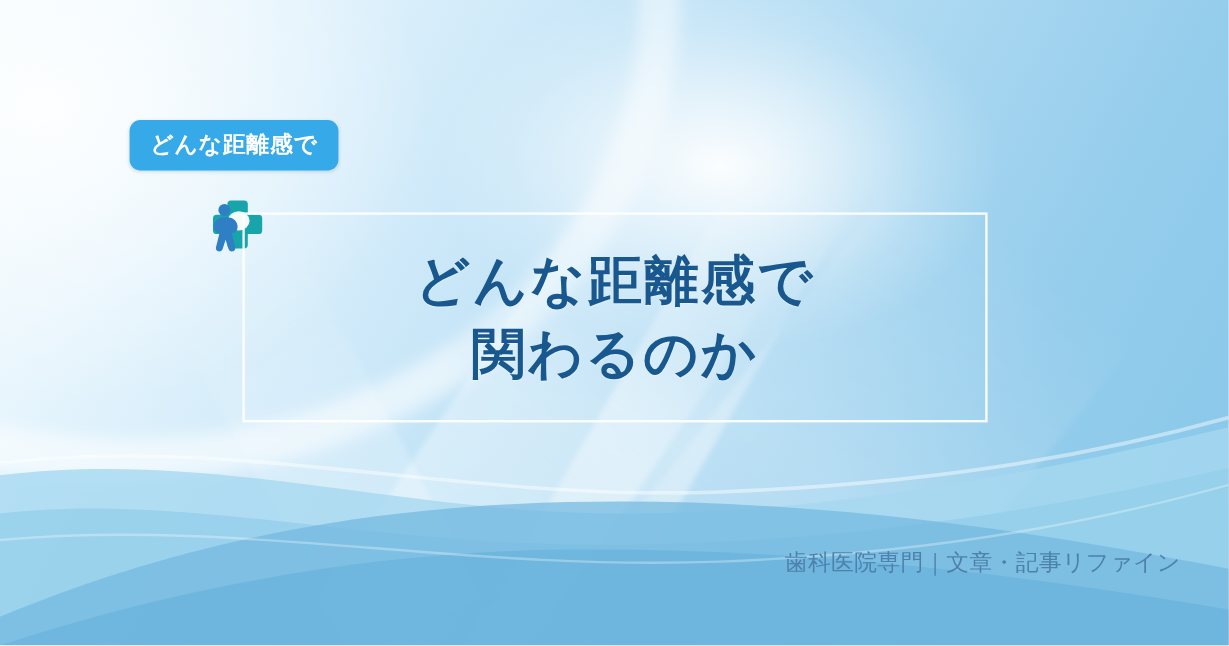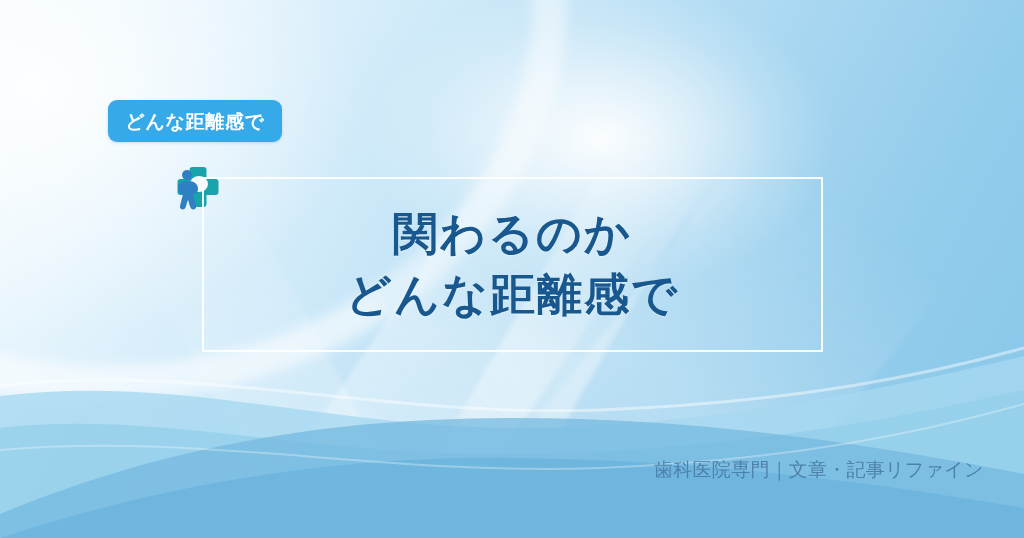--- a/index.html
+++ b/index.html
@@ -271,21 +271,21 @@
       <circle cx="15" cy="11" r="5" fill="#2f7fc4"></circle>
       <path d="M15 17 c-6 0 -9 4 -9 8 c0 3 2 5 4 5 l1 0 l-3 12 c-0.5 2 1 3.5 2.8 3.5
                c1.4 0 2.4 -0.9 2.8 -2.2 l2.4 -7.6 l2.4 7.6 c0.4 1.3 1.4 2.2 2.8 2.2
                c1.8 0 3.3 -1.5 2.8 -3.5 l-3 -12 l1 0 c2 0 4 -2 4 -5 c0 -4 -3 -8 -9 -8 z" fill="#2f7fc4"></path>
     </svg>
   </div>
 
   <div class="frame"></div>
 
   <div class="title-block">
+    <div class="title-line">どんな距離感で</div>
     <div class="title-line">関わるのか</div>
-    <div class="title-line">どんな距離感で</div>
   </div>
 
   <div class="footer">
     <div class="footer-line">歯科医院専門｜文章・記事リファイン</div>
   </div>
 
 </div>
 
 </body></html>

